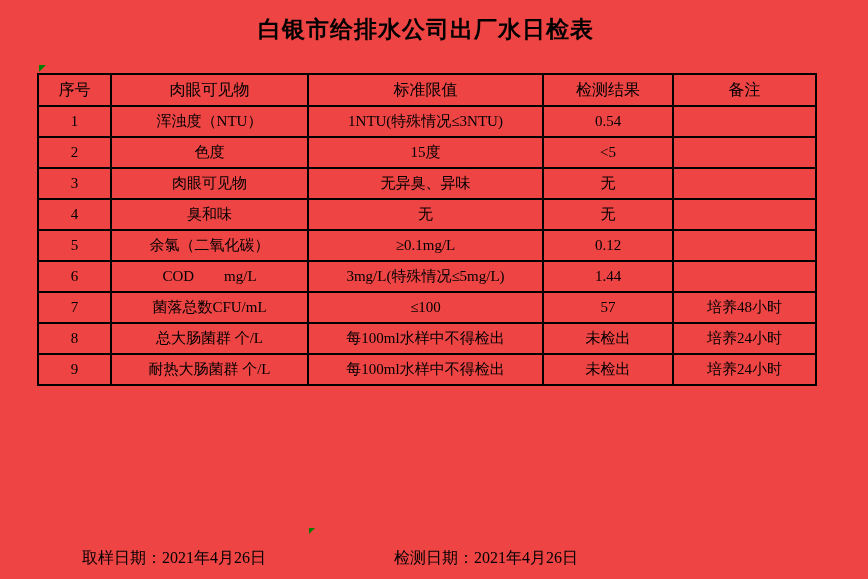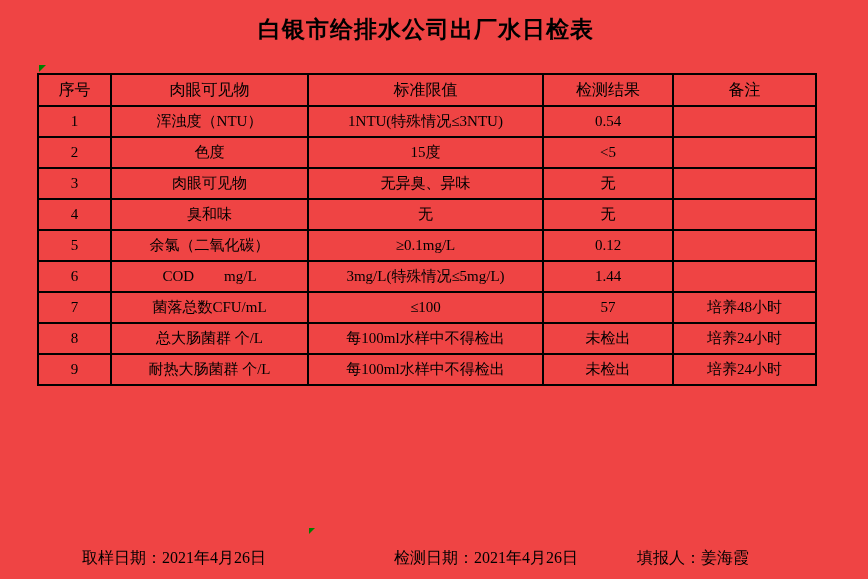--- a/index.html
+++ b/index.html
@@ -168,16 +168,15 @@
         </tr>
       </tbody>
   </table>
 
   <div class="marker marker-top" style="border-top-color: rgb(0, 128, 0);"></div>
   <div class="marker marker-bottom" style="border-top-color: rgb(0, 128, 0);"></div>
 
   <div class="footer">
     <span class="f-sampling">取样日期：2021年4月26日</span>
     <span class="f-test">检测日期：2021年4月26日</span>
-    <span class="f-report">填报人：姜海霞</span>
   </div>
 
 </div>
 
 </body></html>

